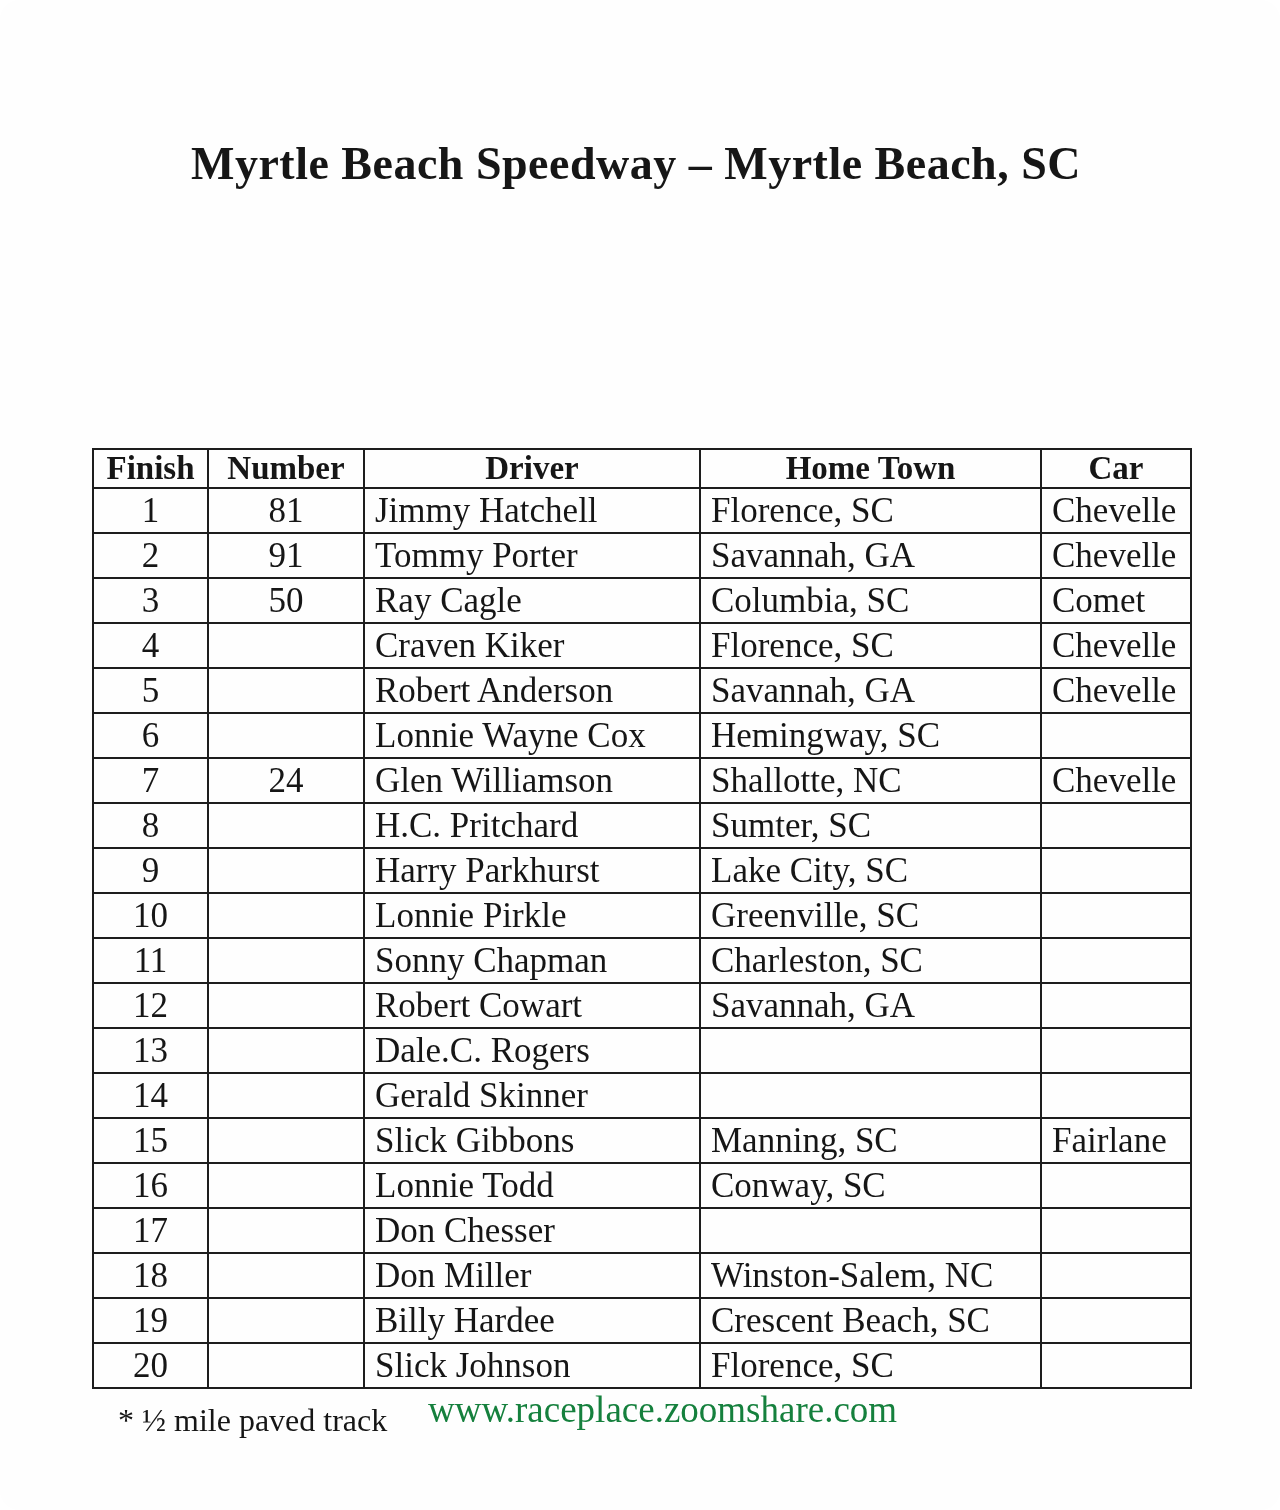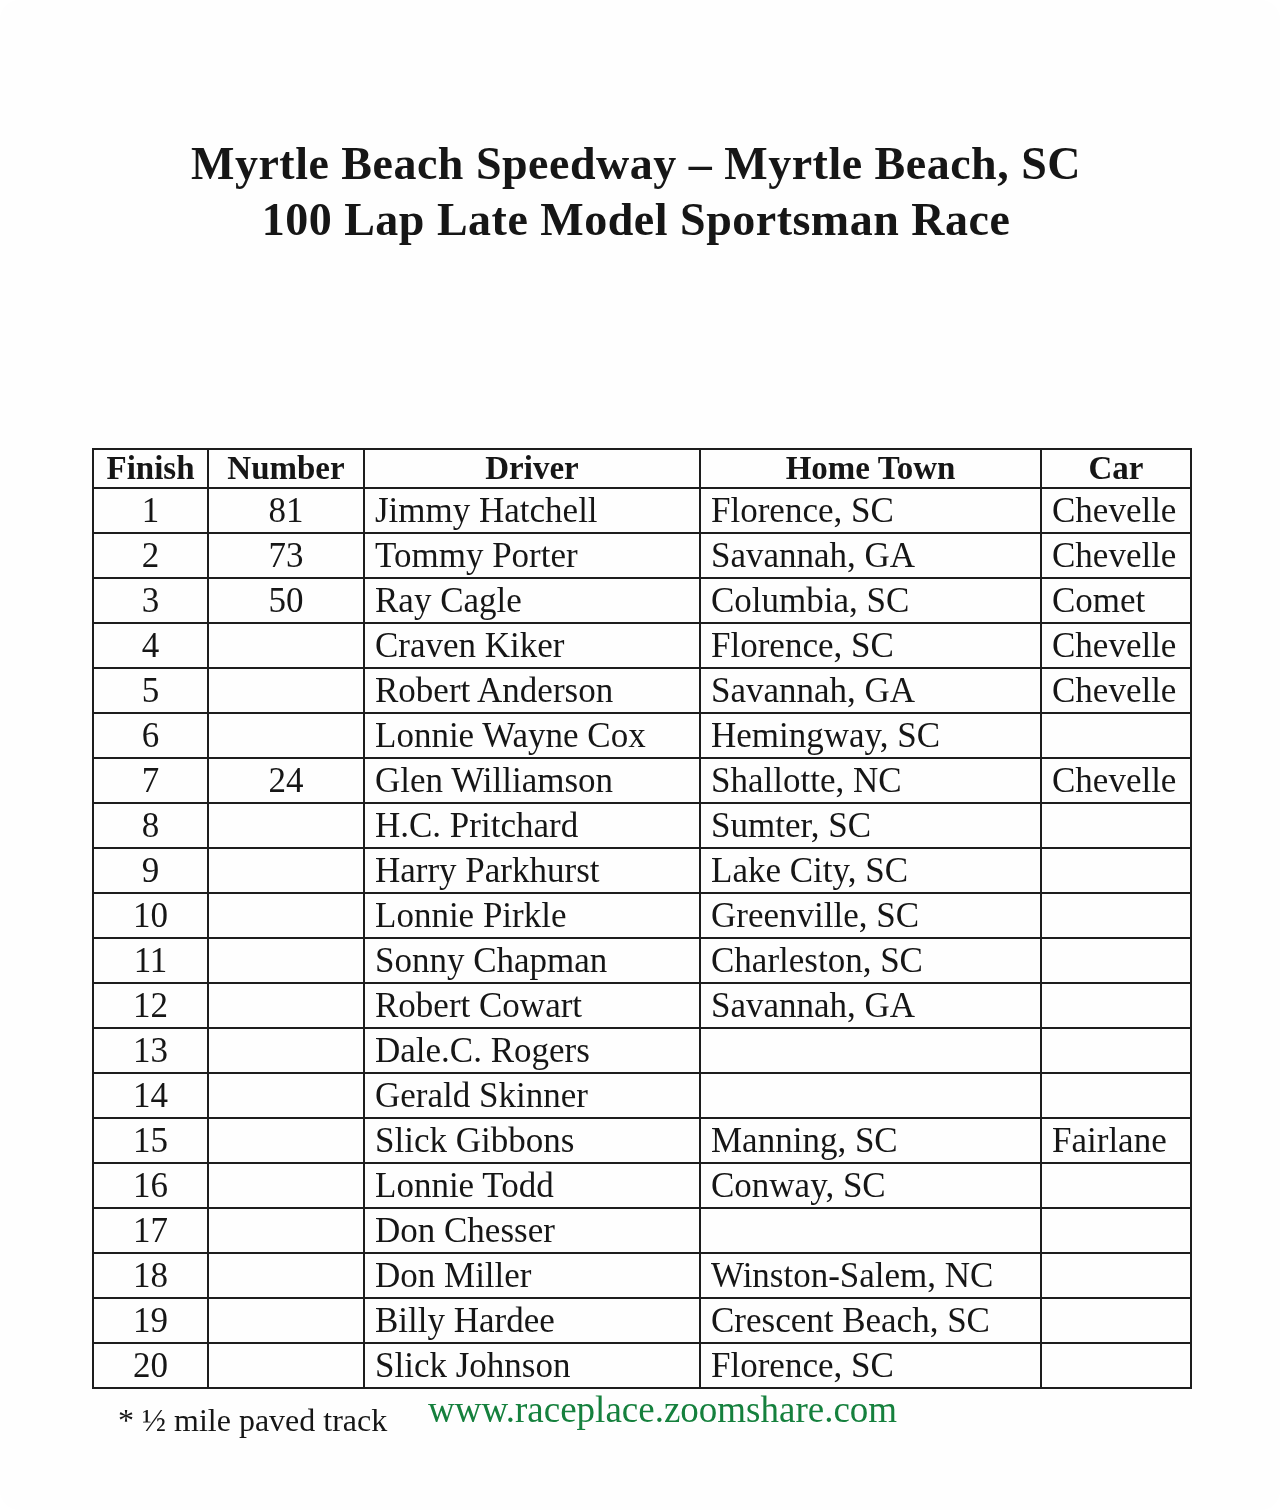--- a/index.html
+++ b/index.html
@@ -81,21 +81,20 @@
     color: #15803d;
   }
 </style>
 </head>
 <body>
 
 <div class="page">
 
   <div class="title-block">
     <div>Myrtle Beach Speedway – Myrtle Beach, SC</div>
-    <div>100 Lap Late Model Sportsman Race</div>
   </div>
 
   <table class="results">
     <colgroup>
       <col style="width:115px">
       <col style="width:156px">
       <col style="width:336px">
       <col style="width:341px">
       <col style="width:150px">
     </colgroup>
@@ -111,21 +110,21 @@
     <tbody>
         <tr>
       <td class="center">1</td>
       <td class="center">81</td>
       <td>Jimmy Hatchell</td>
       <td>Florence, SC</td>
       <td>Chevelle</td>
     </tr>
         <tr>
       <td class="center">2</td>
-      <td class="center">73</td>
+      <td class="center">91</td>
       <td>Tommy Porter</td>
       <td>Savannah, GA</td>
       <td>Chevelle</td>
     </tr>
         <tr>
       <td class="center">3</td>
       <td class="center">50</td>
       <td>Ray Cagle</td>
       <td>Columbia, SC</td>
       <td>Comet</td>

